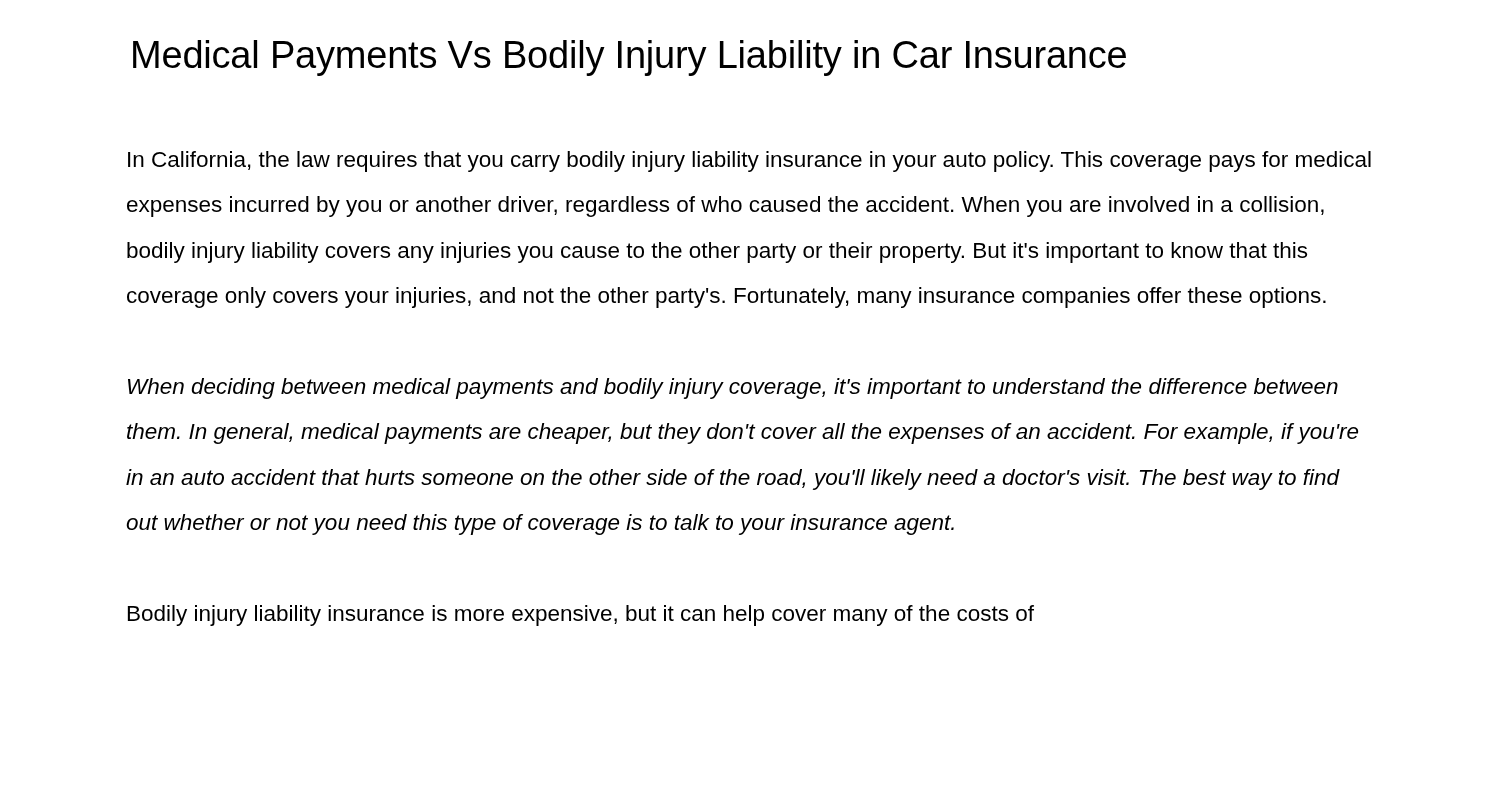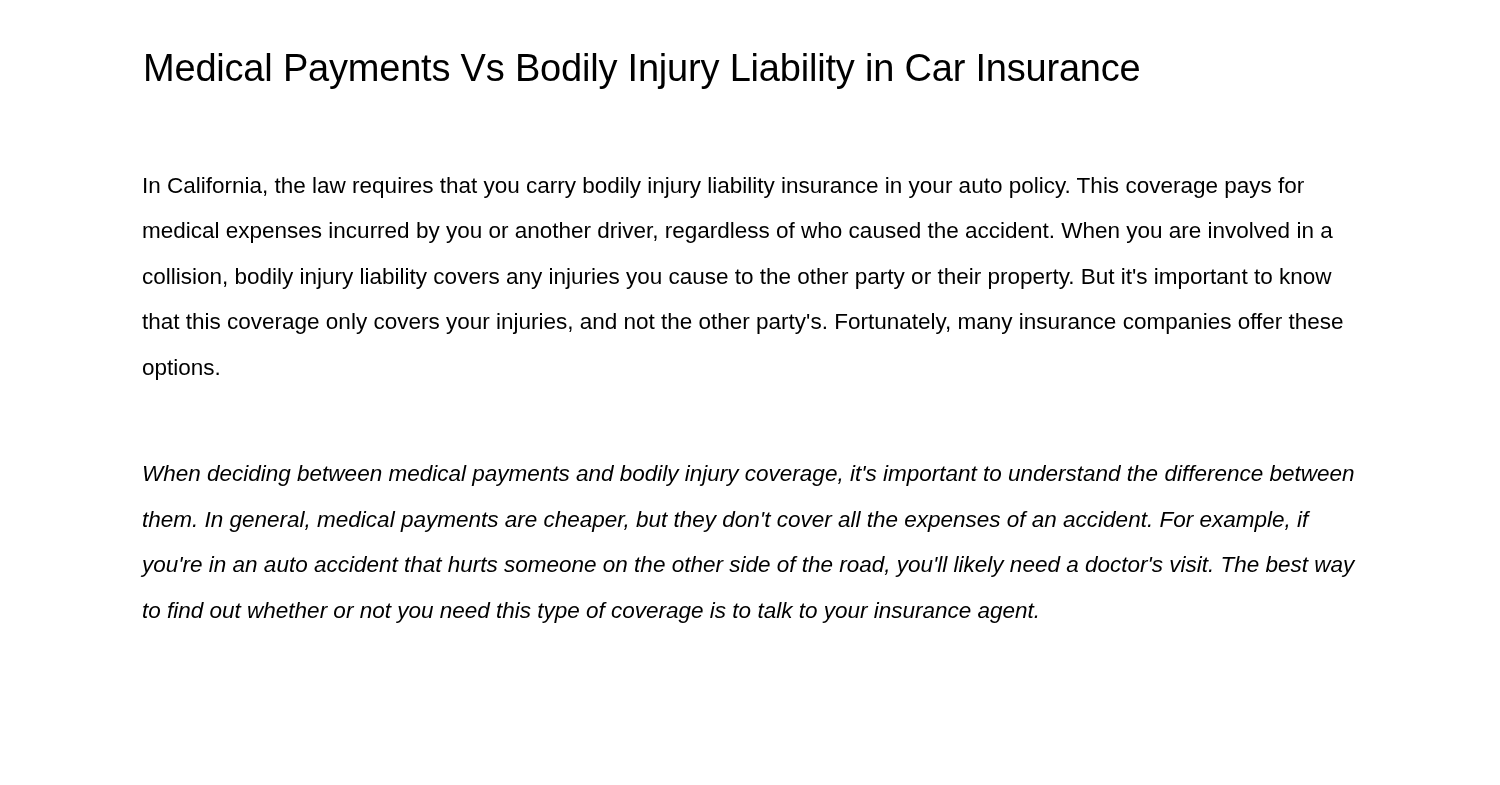--- a/index.html
+++ b/index.html
@@ -25,38 +25,39 @@
   .content {
     position: absolute;
     left: 126px;
     top: 0;
     width: 1250px;
   }
   .doc-title {
     font-size: 38px;
     font-weight: normal;
     line-height: 1.25;
-    margin: 17px;
+    margin: 4px;
     padding-top: 28px;
     letter-spacing: -0.2px;
     color: #000000;
   }
   .paragraph {
     font-size: 22.5px;
     line-height: 45.5px;
-    margin: 16px;
+    margin: 0;
     color: #000000;
     letter-spacing: 0px;
   }
   .p1 { padding-top: 53px; }
   .p2 { padding-top: 45px; font-style: italic; }
   .p3 { padding-top: 45px; }
 </style>
 </head>
 <body>
 
 <div class="page">
   <div class="content">
     <h1 class="doc-title">Medical Payments Vs Bodily Injury Liability in Car Insurance</h1>
     <p class="paragraph p1">In California, the law requires that you carry bodily injury liability insurance in your auto policy. This coverage pays for medical expenses incurred by you or another driver, regardless of who caused the accident. When you are involved in a collision, bodily injury liability covers any injuries you cause to the other party or their property. But it's important to know that this coverage only covers your injuries, and not the other party's. Fortunately, many insurance companies offer these options.</p>
     <p class="paragraph p2">When deciding between medical payments and bodily injury coverage, it's important to understand the difference between them. In general, medical payments are cheaper, but they don't cover all the expenses of an accident. For example, if you're in an auto accident that hurts someone on the other side of the road, you'll likely need a doctor's visit. The best way to find out whether or not you need this type of coverage is to talk to your insurance agent.</p>
+    <p class="paragraph p3">Bodily injury liability insurance is more expensive, but it can help cover many of the costs of</p>
   </div>
 </div>
 
 </body></html>

